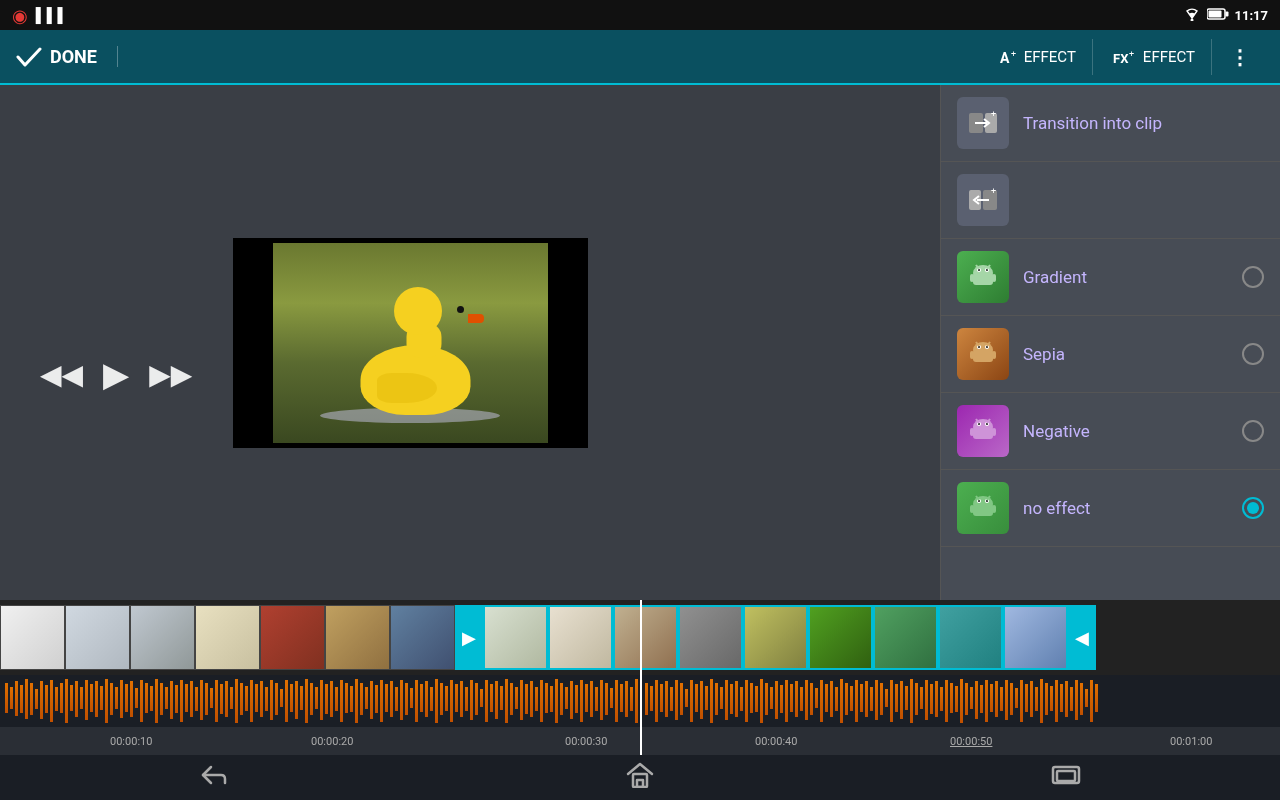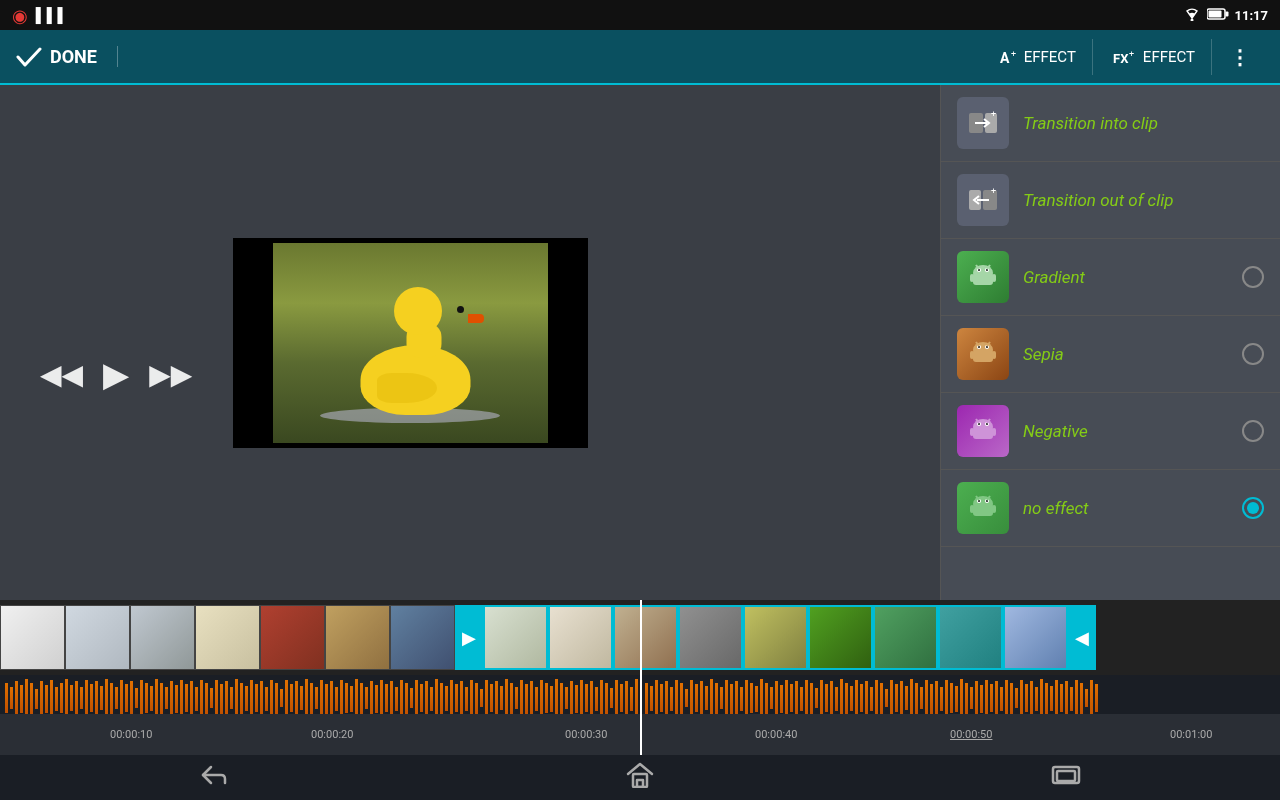--- a/index.html
+++ b/index.html
@@ -124,22 +124,21 @@
       display: flex;
       align-items: center;
       padding: 12px 16px;
       border-bottom: 1px solid #555;
       cursor: pointer;
       gap: 14px;
     }
     .effect-label {
       flex: 1;
       font-size: 17px;
-      color: #84cc16;
-      font-style: italic;
+      color: #c4b5fd;
     }
     .effect-radio {
       width: 22px; height: 22px;
       border-radius: 50%;
       border: 2px solid #888;
       display: flex;
       align-items: center;
       justify-content: center;
     }
     .effect-radio.selected {
@@ -253,21 +252,21 @@
       top: 75px; left: 0; right: 0;
       height: 55px;
       background: #1a1e25;
       overflow: hidden;
     }
 
     
     #timecode-ruler {
       position: absolute;
       bottom: 0; left: 0; right: 0;
-      height: 41px;
+      height: 28px;
       background: #2a2e35;
       display: flex;
       align-items: center;
       padding: 0 10px;
     }
     .timecode {
       font-size: 11px;
       color: #aaa;
       position: absolute;
     }
@@ -395,21 +394,20 @@
 
     <div class="effect-item">
       <div class="trans-icon">
         <svg width="32" height="32" viewBox="0 0 32 32" fill="none">
           <rect x="2" y="6" width="12" height="20" rx="2" fill="#aaa"></rect>
           <rect x="16" y="6" width="14" height="20" rx="2" fill="#888"></rect>
           <path d="M10 16 L22 16 M12 12 L7 16 L12 20" stroke="white" stroke-width="2" fill="none"></path>
           <text x="24" y="10" font-size="9" fill="white">+</text>
         </svg>
       </div>
-      <span class="effect-label">Transition out of clip</span>
     </div>
 
     <div class="effect-item">
       <div class="android-icon android-gradient" style="display:flex;align-items:center;justify-content:center;">
         <svg width="32" height="32" viewBox="0 0 32 32">
 
           <ellipse cx="16" cy="12" rx="10" ry="8" fill="#a5d6a7"></ellipse>
           <rect x="6" y="12" width="20" height="12" rx="3" fill="#a5d6a7"></rect>
           <circle cx="12" cy="9" r="2" fill="#fff"></circle>
           <circle cx="20" cy="9" r="2" fill="#fff"></circle>

